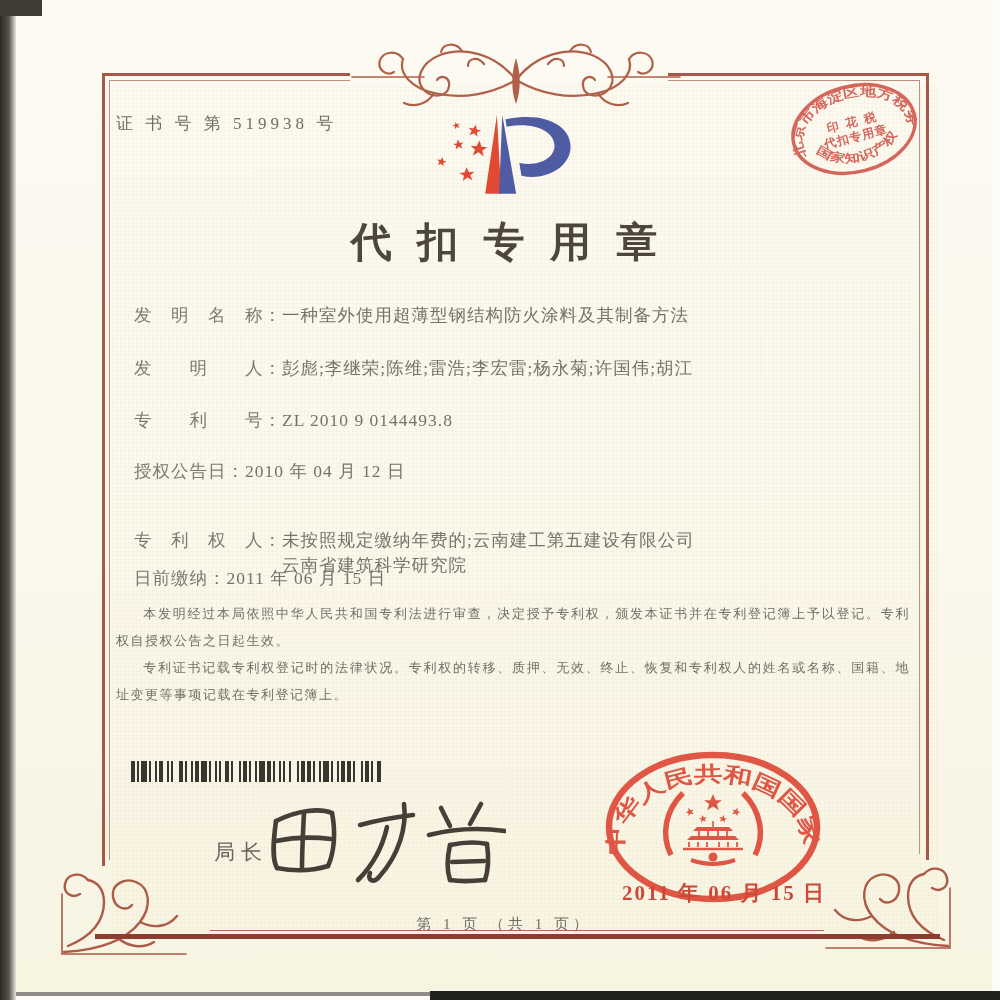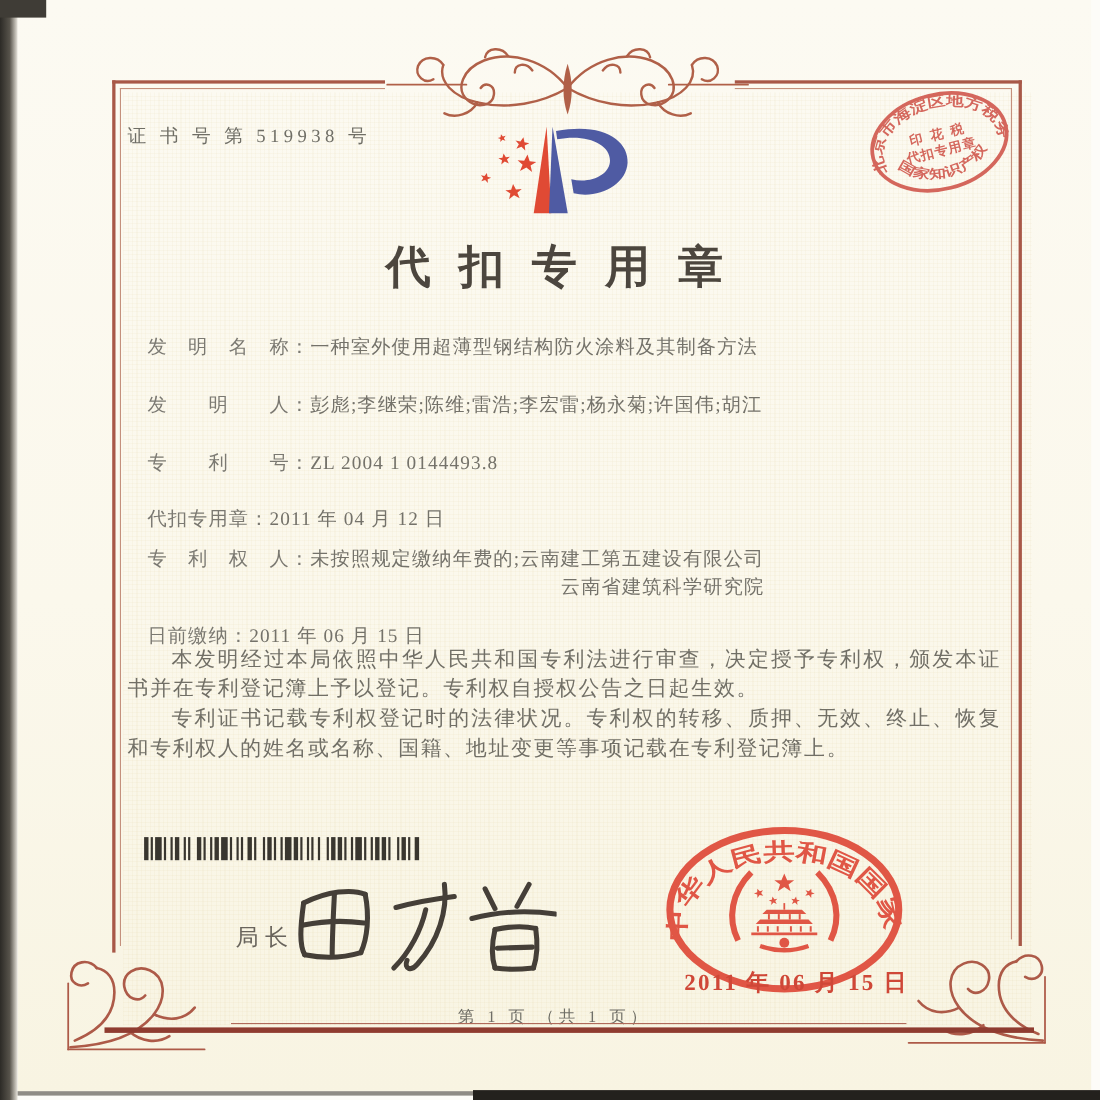--- a/index.html
+++ b/index.html
@@ -34,31 +34,31 @@
   .tax-stamp { position:absolute; left:758px; top:70px; width:160px; height:118px; }
 
   .title { position:absolute; left:0; top:215px; width:976px; text-align:center;
     font-size:41px; font-weight:600; letter-spacing:0.62em; text-indent:0.62em;
     color:#4c463e; }
 
   
   .fields { position:absolute; left:118px; top:303px; width:780px; }
   .frow { display:flex; align-items:flex-start; font-size:17.5px; color:#77756c; }
   .frow .flabel { flex:none; letter-spacing:1px; color:#7b7972; }
-  .frow .fvalue { white-space:pre-line; letter-spacing:1px; color:#74726a; line-height:1.45;text-align:right; }
+  .frow .fvalue { white-space:pre-line; letter-spacing:1px; color:#74726a; line-height:1.45; }
   .frow1{ position:absolute; top:0; }
   .frow2{ position:absolute; top:53px; }
   .frow3{ position:absolute; top:105px; }
   .frow4{ position:absolute; top:156px; }
-  .frow5{ position:absolute; top:193px;font-family:Liberation Serif, serif; }
+  .frow5{ position:absolute; top:225px;font-family:Liberation Serif, serif; }
   .frow6{ position:absolute; top:263px; }
 
   
-  .body-text { position:absolute; left:100px; top:586px; width:794px;
-    font-size:19px; line-height:27px; color:#716f66; text-align:justify; letter-spacing:1.5px; }
+  .body-text { position:absolute; left:100px; top:600px; width:794px;
+    font-size:13px; line-height:27px; color:#716f66; text-align:justify; letter-spacing:1.5px; }
   .body-text p { text-indent:2.1em; }
 
   
   .barcode { position:absolute; left:115px; top:761px; height:21px; display:flex; align-items:stretch; }
   .barcode .bar { background:#39362f; }
   .barcode .gap { background:transparent; }
 
   
   .sig-title { position:absolute; left:198px; top:838px; font-size:21px; letter-spacing:6px; color:#69645c; }
   .autograph { position:absolute; left:250px; top:793px; width:240px; height:92px; }
@@ -179,25 +179,25 @@
       <div class="frow frow1">
         <span class="flabel">发　明　名　称：</span>
         <span class="fvalue">一种室外使用超薄型钢结构防火涂料及其制备方法</span>
       </div>
       <div class="frow frow2">
         <span class="flabel">发　　明　　人：</span>
         <span class="fvalue">彭彪;李继荣;陈维;雷浩;李宏雷;杨永菊;许国伟;胡江</span>
       </div>
       <div class="frow frow3">
         <span class="flabel">专　　利　　号：</span>
-        <span class="fvalue">ZL 2004 1 0144493.8</span>
+        <span class="fvalue">ZL 2010 9 0144493.8</span>
       </div>
       <div class="frow frow4">
-        <span class="flabel">代扣专用章：</span>
-        <span class="fvalue">2011 年 04 月 12 日</span>
+        <span class="flabel">授权公告日：</span>
+        <span class="fvalue">2010 年 04 月 12 日</span>
       </div>
       <div class="frow frow5">
         <span class="flabel">专　利　权　人：</span>
         <span class="fvalue">未按照规定缴纳年费的;云南建工第五建设有限公司
 云南省建筑科学研究院</span>
       </div>
       <div class="frow frow6">
         <span class="flabel">日前缴纳：</span>
         <span class="fvalue">2011 年 06 月 15 日</span>
       </div>

